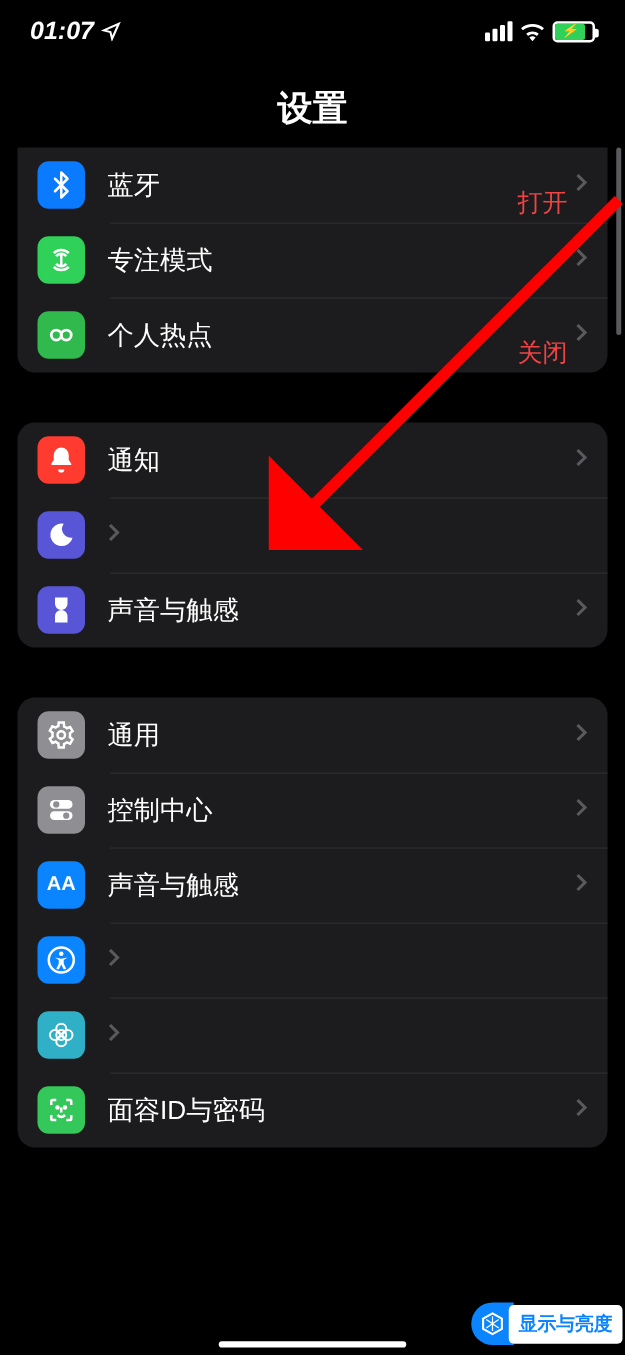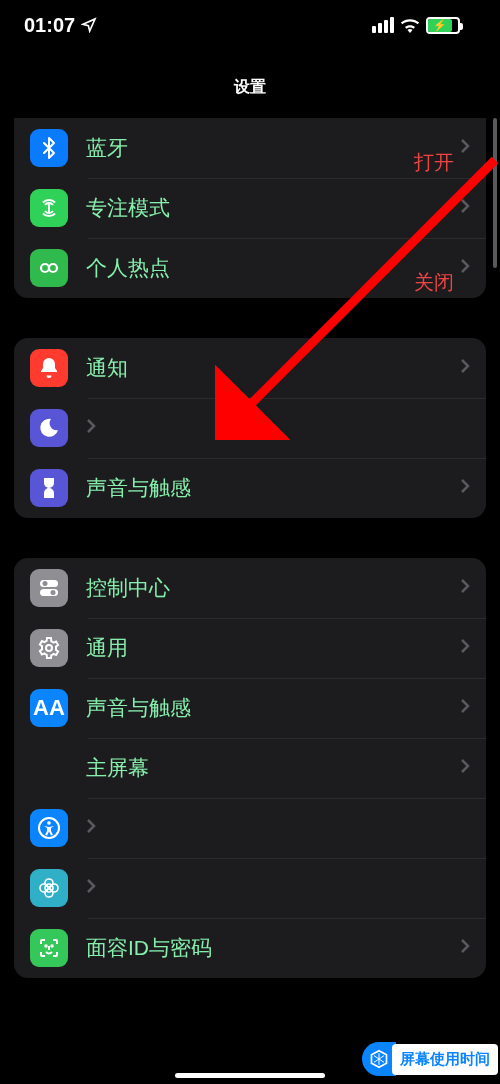--- a/index.html
+++ b/index.html
@@ -1,44 +1,44 @@
 <!DOCTYPE html>
 <html><head>
 <meta charset="utf-8">
 <style>
   * { margin:0; padding:0; box-sizing:border-box; }
   html,body{ width:500px; height:1084px; background:#000; font-family:-apple-system,"Helvetica Neue",Arial,sans-serif; color:#fff; overflow:hidden;}
   .screen{position:relative; width:500px; height:1084px;}
   
-  .status-bar{position:absolute; top:0; left:0; right:16px; height:50px; display:flex; justify-content:space-between; align-items:center; padding:0 24px; font-size:20px; font-weight:600;}
+  .status-bar{position:absolute; top:0; left:0; right:0; height:50px; display:flex; justify-content:space-between; align-items:center; padding:0 24px; font-size:20px; font-weight:600;font-style:italic;}
   .status-left{display:flex; align-items:center; gap:6px;}
   .status-right{display:flex; align-items:center; gap:6px;}
   .sig-bars{display:flex; align-items:flex-end; gap:2px;}
   .sig-bars span{width:4px; background:#fff; border-radius:1px;}
   .sig-bars span:nth-child(1){height:7px;}
   .sig-bars span:nth-child(2){height:10px;}
   .sig-bars span:nth-child(3){height:13px;}
   .sig-bars span:nth-child(4){height:16px;}
   .battery{width:34px; height:17px; border:2px solid #fff; border-radius:4px; position:relative; display:flex; align-items:center;}
   .battery::after{content:""; position:absolute; right:-5px; top:4px; width:3px; height:7px; background:#fff; border-radius:0 2px 2px 0;}
   .battery-fill{background:#30d158; width:80%; height:100%; border-radius:2px; display:flex; align-items:center; justify-content:center;}
   .bolt{color:#fff; font-size:11px; line-height:1;}
   
   .nav{position:absolute; top:60px; left:0; right:0; height:54px; display:flex; align-items:center; justify-content:center;}
-  .nav-title{font-size:16px; font-weight:600;}
+  .nav-title{font-size:28px; font-weight:600;}
   
   .content{position:absolute; top:114px; bottom:0; left:0; right:0; overflow:hidden;}
   .group{background:#1c1c1e; border-radius:14px; margin:0 14px 40px 14px;}
   .group.first{margin-top:4px; border-top-left-radius:0; border-top-right-radius:0; margin-left:14px; margin-right:14px;}
   .group.first{border-radius:0 0 14px 14px;}
   .row{display:flex; align-items:center; height:60px; padding:0 16px; position:relative;}
   .row + .row::before{content:""; position:absolute; left:74px; right:0; top:0; height:1px; background:#2c2c2e;}
   .icon{width:38px; height:38px; border-radius:9px; margin-right:18px; display:flex; align-items:center; justify-content:center; flex-shrink:0;}
   .icon svg{width:24px; height:24px;}
-  .label{font-size:21px; flex:1; color:#86efac; white-space:nowrap;}
+  .label{font-size:21px; flex:1; color:#ffffff; white-space:nowrap;}
   .detail{font-size:20px; color:#ef4444; margin-right:6px;margin-top:29px;}
   .chev{color:#5a5a5e;}
   .chev svg{width:10px; height:16px;}
   
   .scroll-ind{position:absolute; right:3px; top:118px; width:4px; height:150px; background:#5a5a5e; border-radius:2px;}
   
   .arrow{position:absolute; pointer-events:none;}
   
   .watermark{position:absolute; bottom:8px; right:2px; display:flex; align-items:center;}
   .wm-badge{background:#0a84ff; color:#fff; border-radius:50% 0 0 50%; width:34px; height:34px; display:flex; align-items:center; justify-content:center; font-size:12px;}
@@ -168,66 +168,49 @@
         <span class="label">声音与触感</span>
         <span class="chev"><svg viewBox="0 0 10 16" fill="none" stroke="currentColor" stroke-width="2.5">
               <path d="M2 2l6 6-6 6"></path>
             </svg></span>
       </div>
     </div>
 
     <div class="group">
       <div class="row">
         <div class="icon bg-grey">
+          <svg viewBox="0 0 24 24" fill="none" stroke="#fff" stroke-width="2">
+              <circle cx="12" cy="12" r="3"></circle>
+              <path d="M19 12a7 7 0 0 0-.1-1.3l2.2-1.7-2-3.4-2.6 1a7 7 0 0 0-2.2-1.3L14 2h-4l-.3 2.8a7 7 0 0 0-2.2 1.3l-2.6-1-2 3.4 2.2 1.7A7 7 0 0 0 5 12c0 .4 0 .9.1 1.3l-2.2 1.7 2 3.4 2.6-1a7 7 0 0 0 2.2 1.3L10 22h4l.3-2.8a7 7 0 0 0 2.2-1.3l2.6 1 2-3.4-2.2-1.7c.1-.4.1-.9.1-1.3z"></path>
+            </svg>
+        </div>
+        <span class="label">通用</span>
+        <span class="chev"><svg viewBox="0 0 10 16" fill="none" stroke="currentColor" stroke-width="2.5">
+              <path d="M2 2l6 6-6 6"></path>
+            </svg></span>
+      </div>
+      <div class="row">
+        <div class="icon bg-grey">
           <svg viewBox="0 0 24 24" fill="#fff">
               <rect x="3" y="4" width="18" height="7" rx="3.5"></rect>
               <rect x="3" y="13" width="18" height="7" rx="3.5"></rect>
               <circle cx="8" cy="7.5" r="2.5" fill="#8e8e93"></circle>
               <circle cx="16" cy="16.5" r="2.5" fill="#8e8e93"></circle>
             </svg>
         </div>
         <span class="label">控制中心</span>
         <span class="chev"><svg viewBox="0 0 10 16" fill="none" stroke="currentColor" stroke-width="2.5">
               <path d="M2 2l6 6-6 6"></path>
             </svg></span>
       </div>
       <div class="row">
-        <div class="icon bg-grey">
-          <svg viewBox="0 0 24 24" fill="none" stroke="#fff" stroke-width="2">
-              <circle cx="12" cy="12" r="3"></circle>
-              <path d="M19 12a7 7 0 0 0-.1-1.3l2.2-1.7-2-3.4-2.6 1a7 7 0 0 0-2.2-1.3L14 2h-4l-.3 2.8a7 7 0 0 0-2.2 1.3l-2.6-1-2 3.4 2.2 1.7A7 7 0 0 0 5 12c0 .4 0 .9.1 1.3l-2.2 1.7 2 3.4 2.6-1a7 7 0 0 0 2.2 1.3L10 22h4l.3-2.8a7 7 0 0 0 2.2-1.3l2.6 1 2-3.4-2.2-1.7c.1-.4.1-.9.1-1.3z"></path>
-            </svg>
-        </div>
-        <span class="label">通用</span>
-        <span class="chev"><svg viewBox="0 0 10 16" fill="none" stroke="currentColor" stroke-width="2.5">
-              <path d="M2 2l6 6-6 6"></path>
-            </svg></span>
-      </div>
-      <div class="row">
         <div class="icon bg-bluea">
-          <span style="color:#fff;font-size:22px;font-weight:600;">AA</span>
+          <span style="color:#fff;font-size:16px;font-weight:600;">AA</span>
         </div>
         <span class="label">声音与触感</span>
-        <span class="chev"><svg viewBox="0 0 10 16" fill="none" stroke="currentColor" stroke-width="2.5">
-              <path d="M2 2l6 6-6 6"></path>
-            </svg></span>
-      </div>
-      <div class="row">
-        <div class="icon apps">
-           <div style="background:#0a84ff"></div>
-            <div style="background:#ff9500"></div>
-            <div style="background:#ffd60a"></div>
-           <div style="background:#ff3b30"></div>
-            <div style="background:#30d158"></div>
-            <div style="background:#5e5ce6"></div>
-           <div style="background:#bf5af2"></div>
-            <div style="background:#ff375f"></div>
-            <div style="background:#64d2ff"></div>
-        </div>
-        <span class="label">主屏幕</span>
         <span class="chev"><svg viewBox="0 0 10 16" fill="none" stroke="currentColor" stroke-width="2.5">
               <path d="M2 2l6 6-6 6"></path>
             </svg></span>
       </div>
       <div class="row">
         <div class="icon bg-bluea">
           <svg viewBox="0 0 24 24" fill="#fff">
               <circle cx="12" cy="12" r="10" fill="none" stroke="#fff" stroke-width="2"></circle>
               <circle cx="12" cy="7" r="1.8"></circle>
               <path d="M7 10l5 1 5-1-3 2v3l2 4-2 .5-2-4-2 4-2-.5 2-4v-3z"></path>
@@ -279,18 +262,18 @@
   </svg>
 
   <div class="watermark">
     <div class="wm-badge">
       <svg width="20" height="20" viewBox="0 0 24 24" fill="#fff">
           <path d="M12 2l9 5v10l-9 5-9-5V7z" fill="none" stroke="#fff" stroke-width="2"></path>
           <path d="M12 5v14M6 8l12 8M18 8L6 16" stroke="#fff" stroke-width="1.2"></path>
         </svg>
     </div>
     <div class="wm-text">
-      <div>屏幕使用时间</div>
+      <div>显示与亮度</div>
     </div>
   </div>
 
   <div class="home-ind"></div>
 </div>
 
 </body></html>

